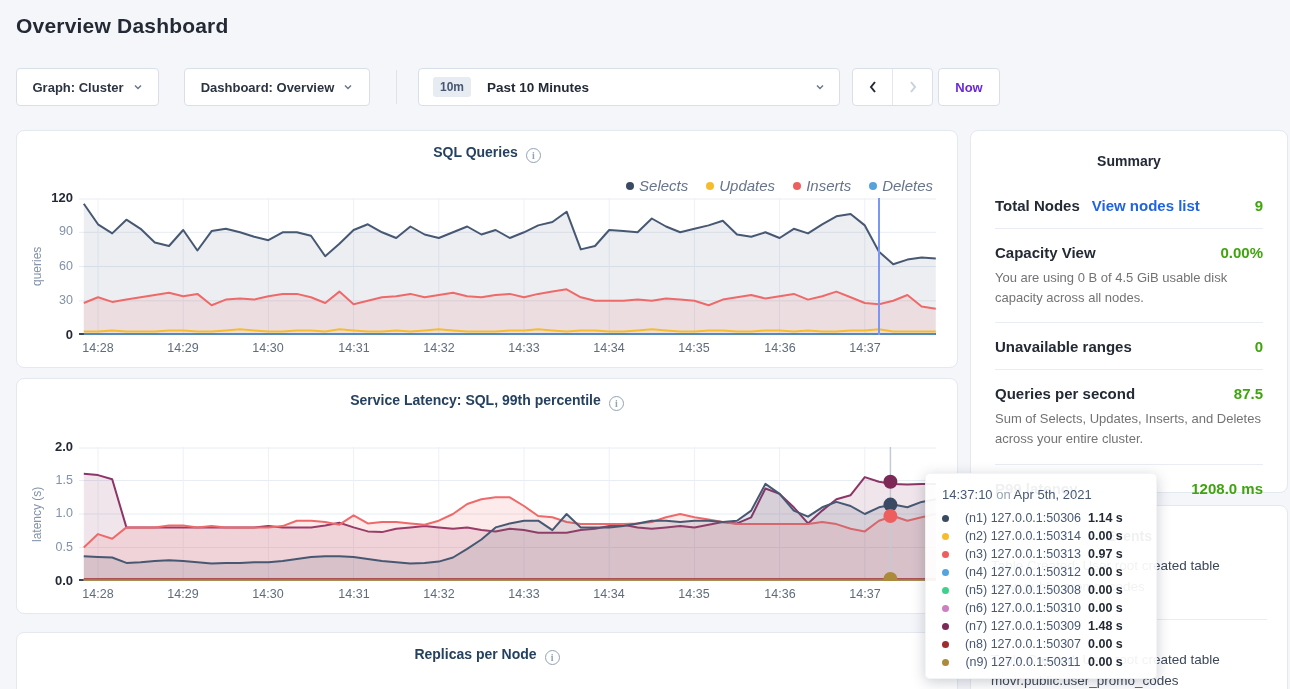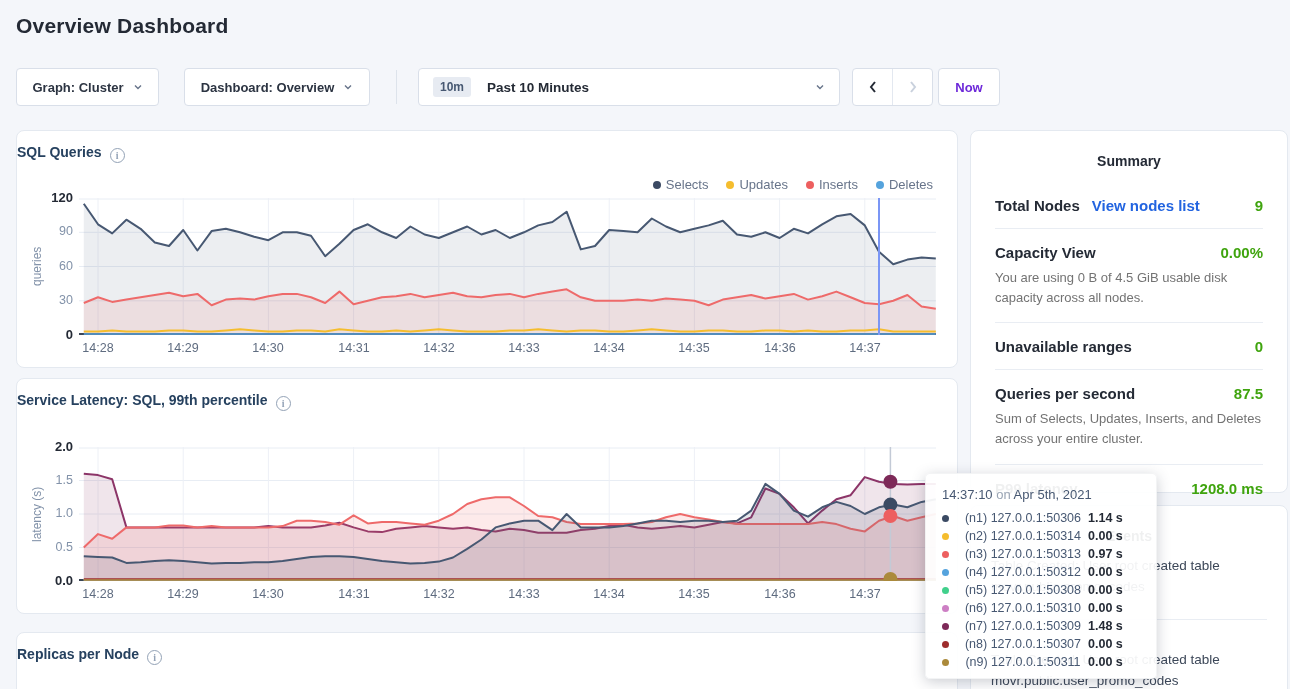--- a/index.html
+++ b/index.html
@@ -22,24 +22,24 @@
   .tp-badge { background:#e7ebf2; color:#475872; font-size:12px; font-weight:bold; border-radius:3px; padding:3px 7px; }
   .tp-label { font-size:13.5px; font-weight:bold; margin-left:16px; color:#242a35; }
   .tp-caret { margin-left:auto; }
   .pn-group { position:absolute; left:852px; top:68px; width:81px; height:38px; background:#fff; border:1px solid #d9dfe9; border-radius:4px; display:flex; }
   .pn { flex:1; display:flex; align-items:center; justify-content:center; cursor:pointer; }
   .pn.first { border-right:1px solid #e3e8f0; }
   .now-btn { left:938px; width:62px; color:#6d28d9; cursor:default; }
 
   
   .card { position:absolute; background:#fff; border:1px solid #e4e9f0; border-radius:8px; }
-  .chart-title-row { position:absolute; top:13px; left:0; right:0; text-align:left; font-size:14px; font-weight:bold; color:#26415f; }
+  .chart-title-row { position:absolute; top:13px; left:0; right:0; text-align:center; font-size:14px; font-weight:bold; color:#26415f; }
   .info-icon { display:inline-flex; align-items:center; justify-content:center; width:15px; height:15px; border:1px solid #93a2b6; border-radius:50%;
                color:#93a2b6; font-size:10px; font-weight:bold; margin-left:8px; vertical-align:-2px; cursor:pointer; font-family:"Liberation Serif",serif; }
-  .legend { position:absolute; top:46px; right:24px; display:flex; gap:18px; font-size:13px; color:#67748a; }
+  .legend { position:absolute; top:46px; right:24px; display:flex; gap:18px; font-size:15px; color:#67748a;font-style:italic; }
   .lg-item { display:inline-flex; align-items:center; gap:5px; cursor:pointer; }
   .lg-dot { width:8px; height:8px; border-radius:50%; display:inline-block; }
   .plot { position:absolute; display:block; }
   .ylabel { position:absolute; left:12px; width:16px; display:flex; align-items:center; justify-content:center;
             writing-mode:vertical-rl; transform:rotate(180deg); font-size:12px; color:#8292a9; }
   .ytick { position:absolute; left:0; width:56px; text-align:right; font-size:12.5px; color:#8292a9; }
   .ytick.bold { font-weight:bold; color:#242a35; font-size:13px; }
   .xtick { position:absolute; width:56px; text-align:center; font-size:12.5px; color:#5f6c80; }
   .xticks { position:absolute; left:0; height:16px; width:100%; }
 

